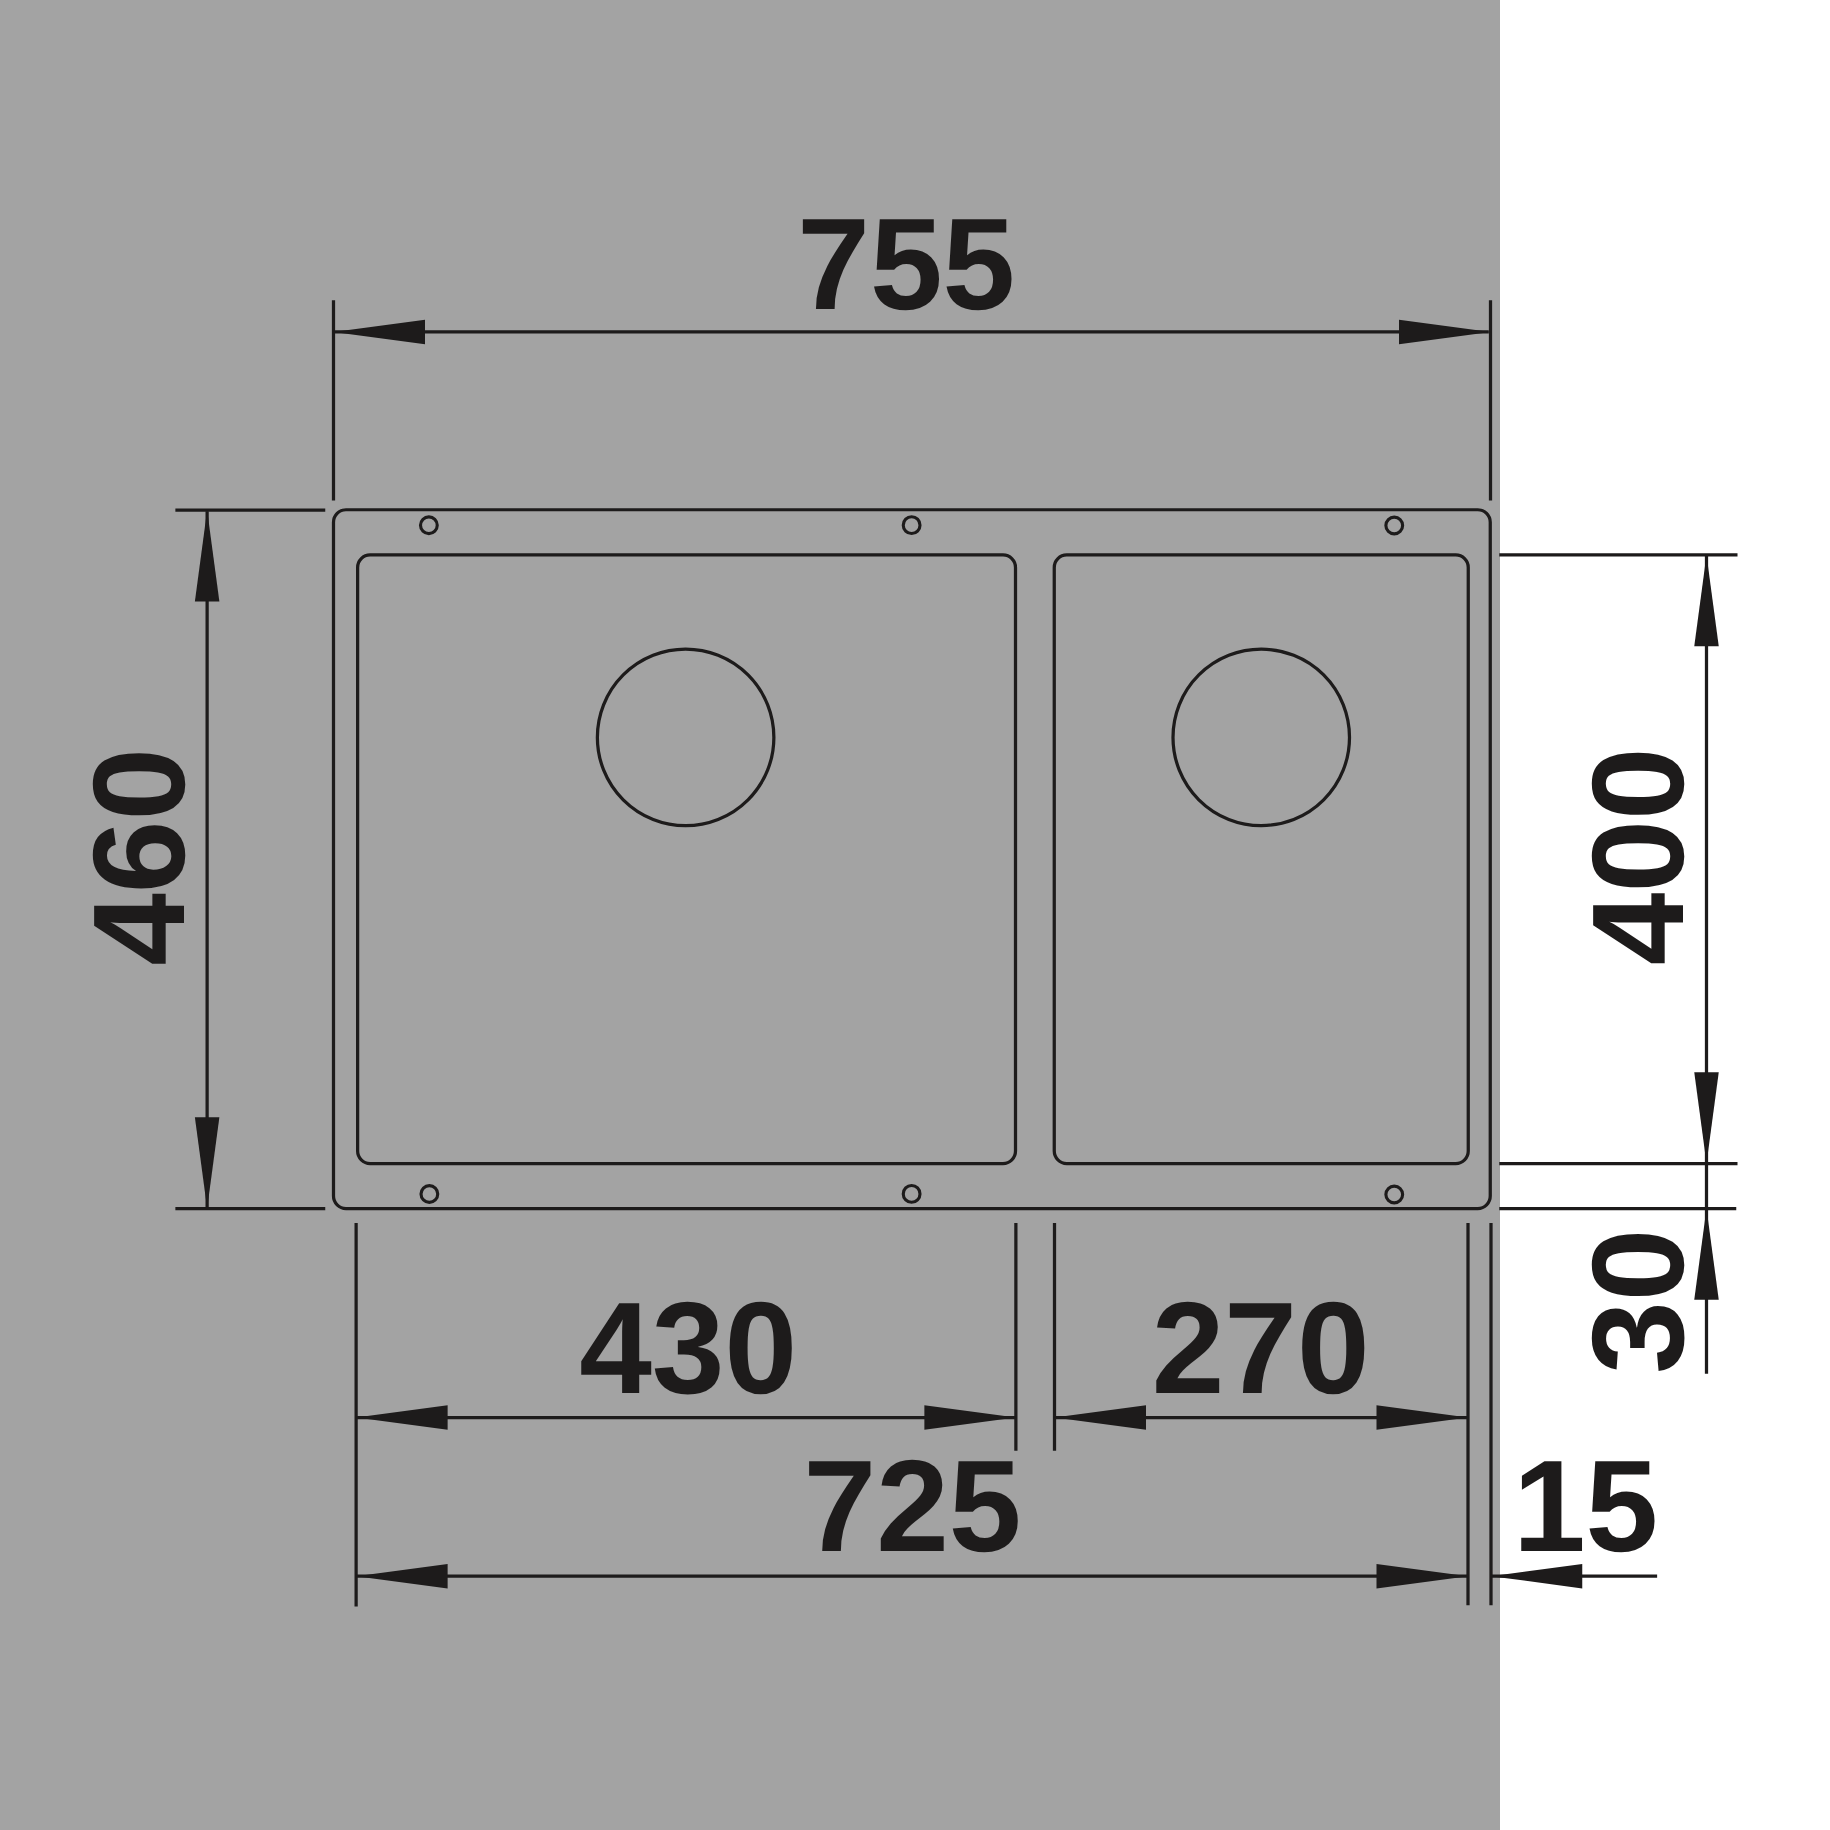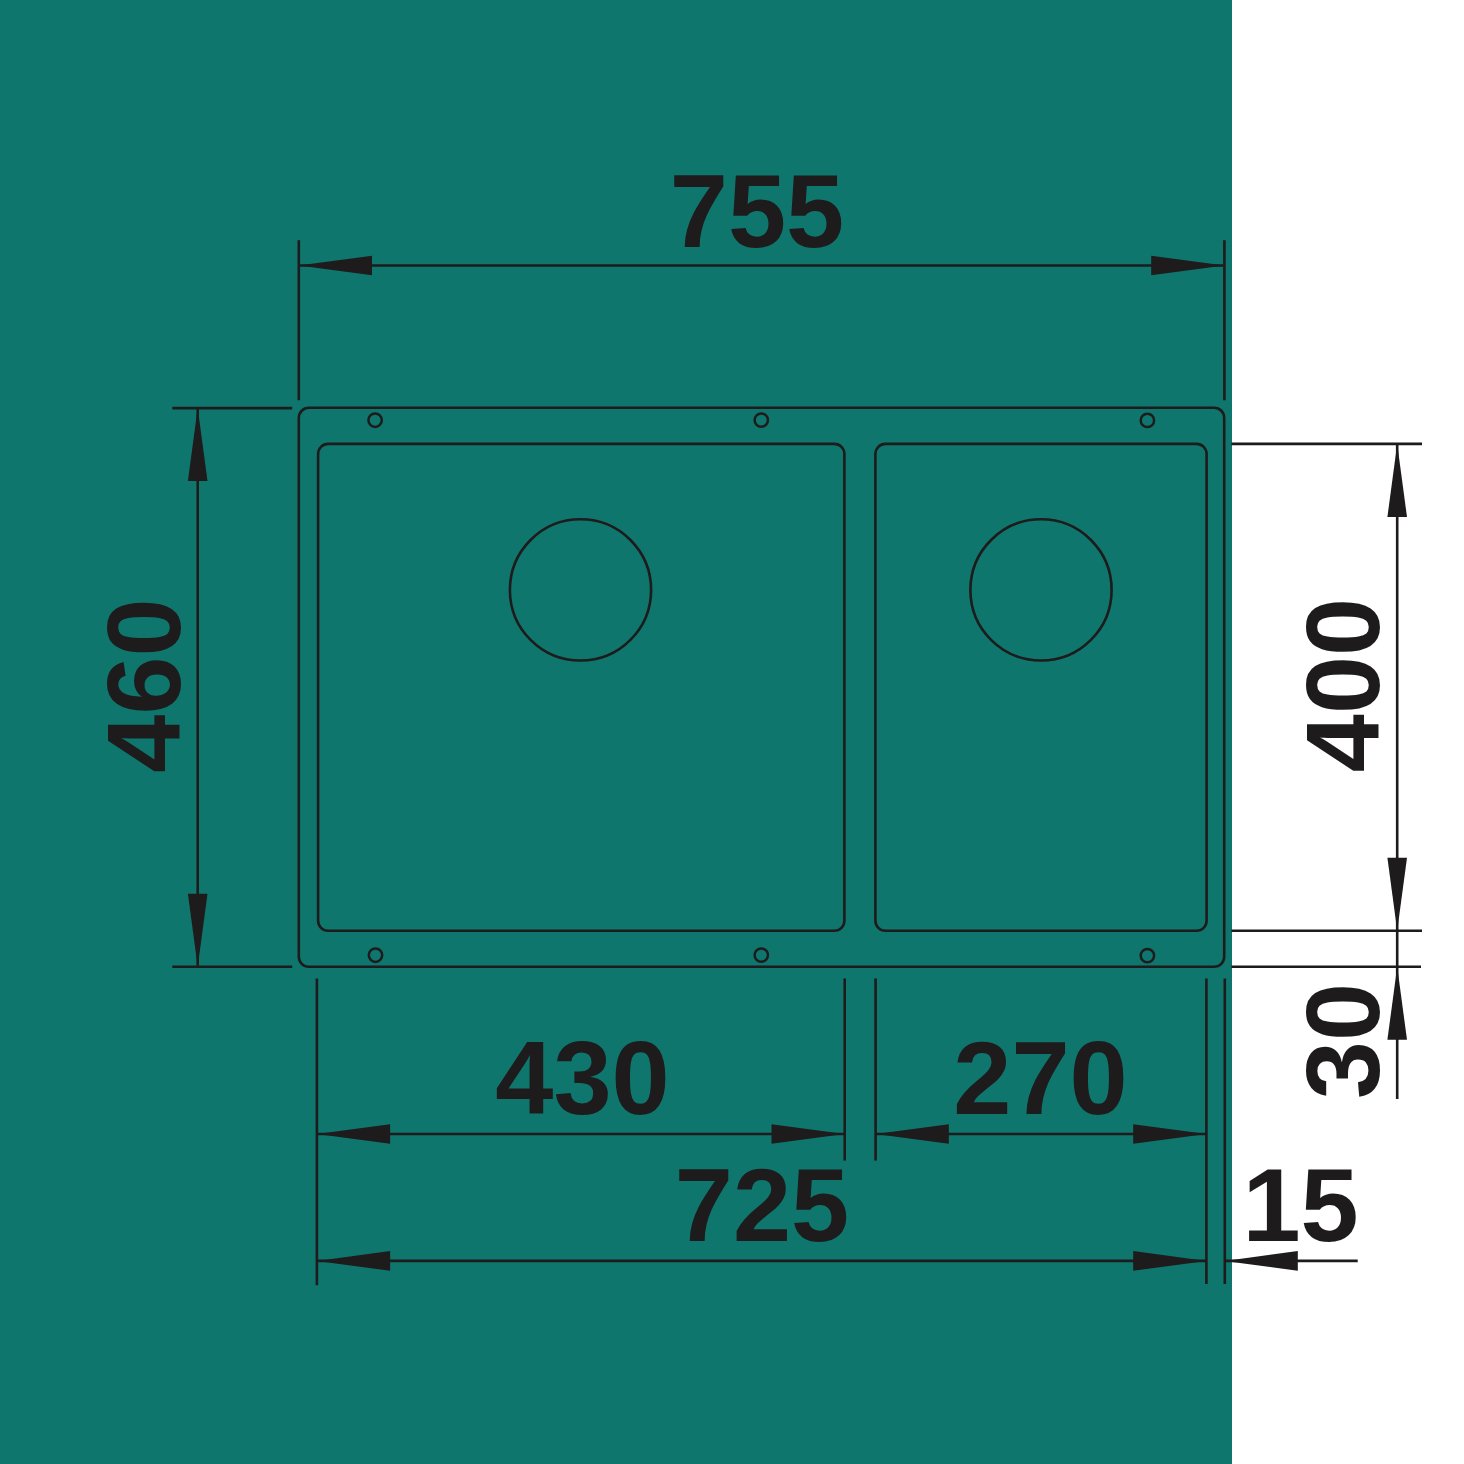--- a/index.html
+++ b/index.html
@@ -1,16 +1,16 @@
 <!DOCTYPE html>
 <html><head>
 <meta charset="utf-8">
 <style>
   html,body{margin:0;padding:0;background:#ffffff;}
-  .page{width:1200px;height:1464px;position:relative;background:#0f766e;padding-left:32px;}
+  .page{width:1200px;height:1464px;position:relative;background:#a3a3a3;}
   svg{display:block;}
   text{font-family:"Liberation Sans",sans-serif;font-weight:bold;fill:#1d1b1b;}
 </style>
 </head>
 <body>
 <div class="page">
 <svg width="1464" height="1464" viewBox="0 0 1464 1464">
   <g fill="none" stroke="#1d1b1b" stroke-width="2.6">
 
     <rect x="266.8" y="407.8" width="925.4" height="559.0" rx="10" ry="10"></rect>

